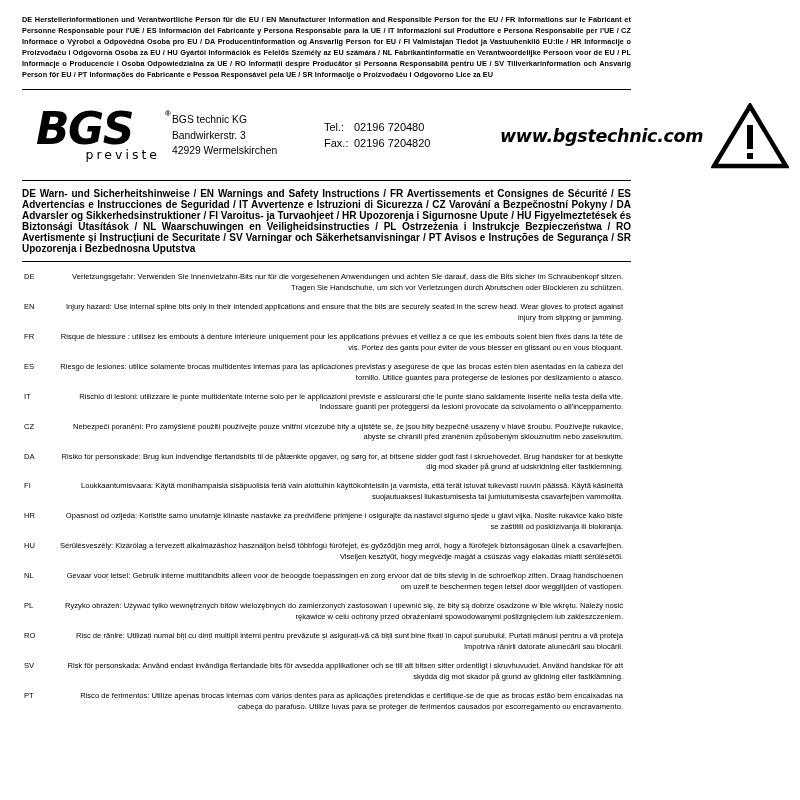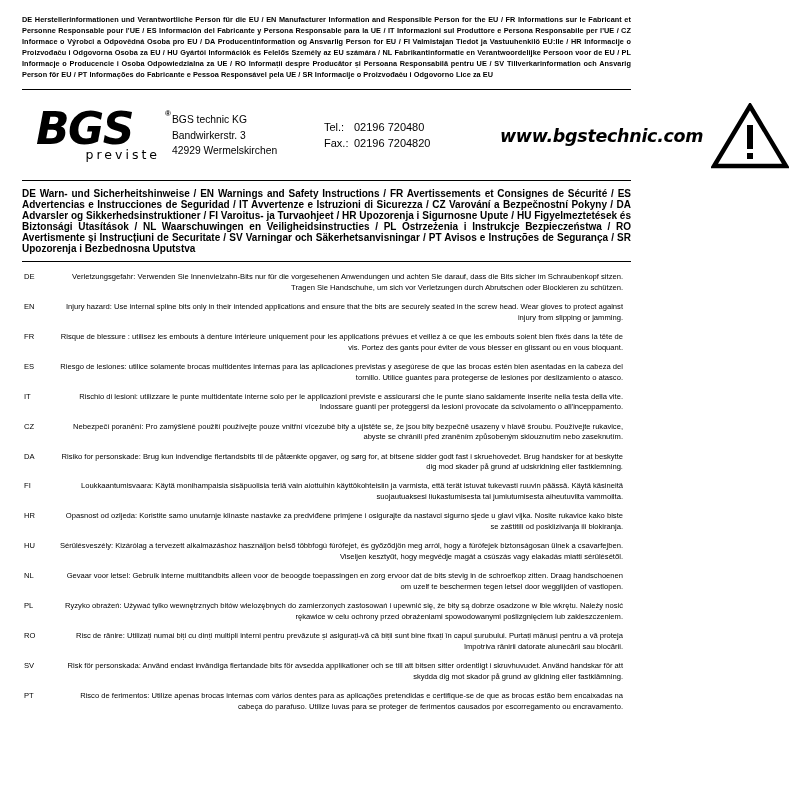--- a/index.html
+++ b/index.html
@@ -213,21 +213,21 @@
       <div class="irow">
         <div class="icode">CZ</div>
         <div class="itext">Nebezpečí poranění: Pro zamýšlené použití používejte pouze vnitřní vícezubé bity a ujistěte se, že jsou bity bezpečně usazeny v hlavě šroubu. Používejte rukavice, abyste se chránili před zraněním způsobeným sklouznutím nebo zaseknutím.</div>
       </div>
       <div class="irow">
         <div class="icode">DA</div>
         <div class="itext">Risiko for personskade: Brug kun indvendige flertandsbits til de påtænkte opgaver, og sørg for, at bitsene sidder godt fast i skruehovedet. Brug handsker for at beskytte dig mod skader på grund af udskridning eller fastklemning.</div>
       </div>
       <div class="irow">
         <div class="icode">FI</div>
-        <div class="itext">Loukkaantumisvaara: Käytä monihampaisia sisäpuolisia teriä vain aiottuihin käyttökohteisiin ja varmista, että terät istuvat tukevasti ruuvin päässä. Käytä käsineitä suojautuaksesi liukastumisesta tai jumiutumisesta aiheutuvilta vammoilta.</div>
+        <div class="itext">Loukkaantumisvaara: Käytä monihampaisia sisäpuolisia teriä vain aiottuihin käyttökohteisiin ja varmista, että terät istuvat tukevasti ruuvin päässä. Käytä käsineitä suojautuaksesi liukastumisesta tai jumiutumisesta csavarfejben vammoilta.</div>
       </div>
       <div class="irow">
         <div class="icode">HR</div>
         <div class="itext">Opasnost od ozljeda: Koristite samo unutarnje klinaste nastavke za predviđene primjene i osigurajte da nastavci sigurno sjede u glavi vijka. Nosite rukavice kako biste se zaštitili od posklizivanja ili blokiranja.</div>
       </div>
       <div class="irow">
         <div class="icode">HU</div>
         <div class="itext">Sérülésveszély: Kizárólag a tervezett alkalmazáshoz használjon belső többfogú fúrófejet, és győződjön meg arról, hogy a fúrófejek biztonságosan ülnek a csavarfejben. Viseljen kesztyűt, hogy megvédje magát a csúszás vagy elakadás miatti sérülésétől.</div>
       </div>
       <div class="irow">

